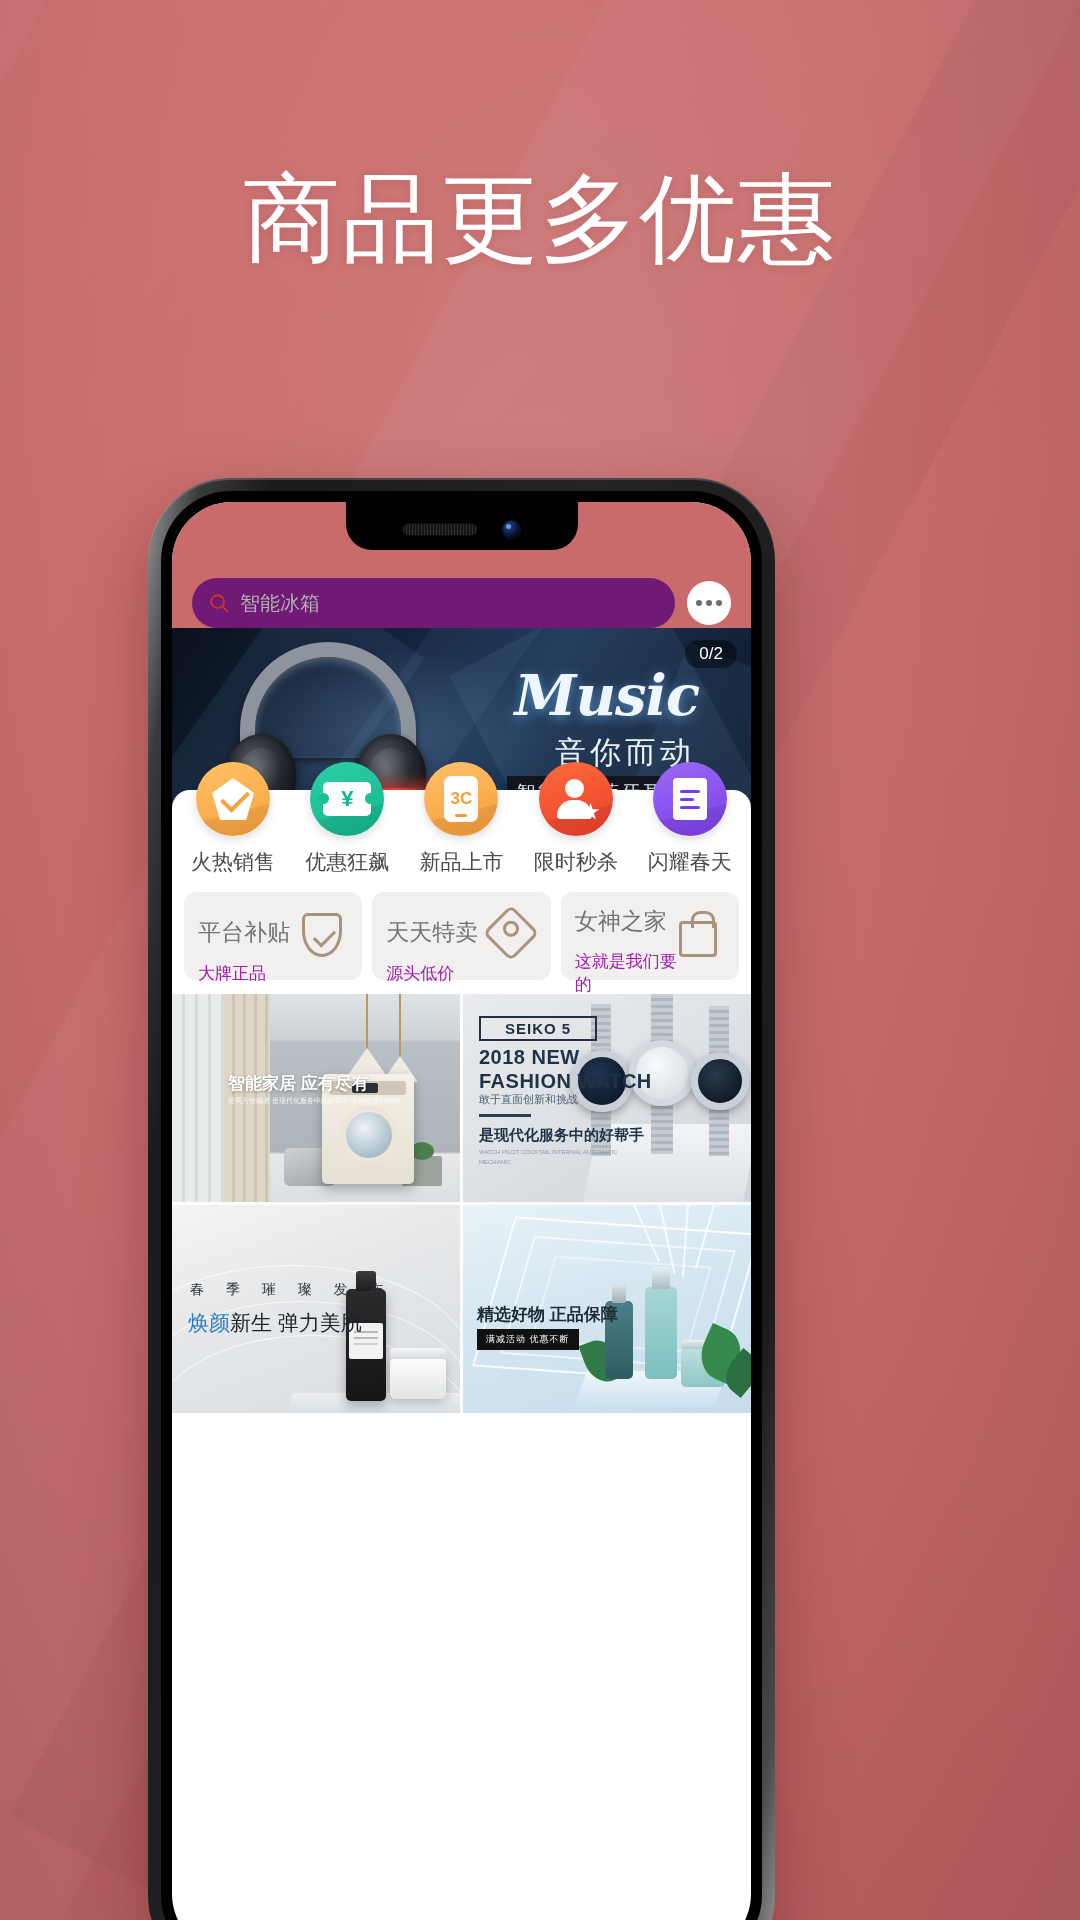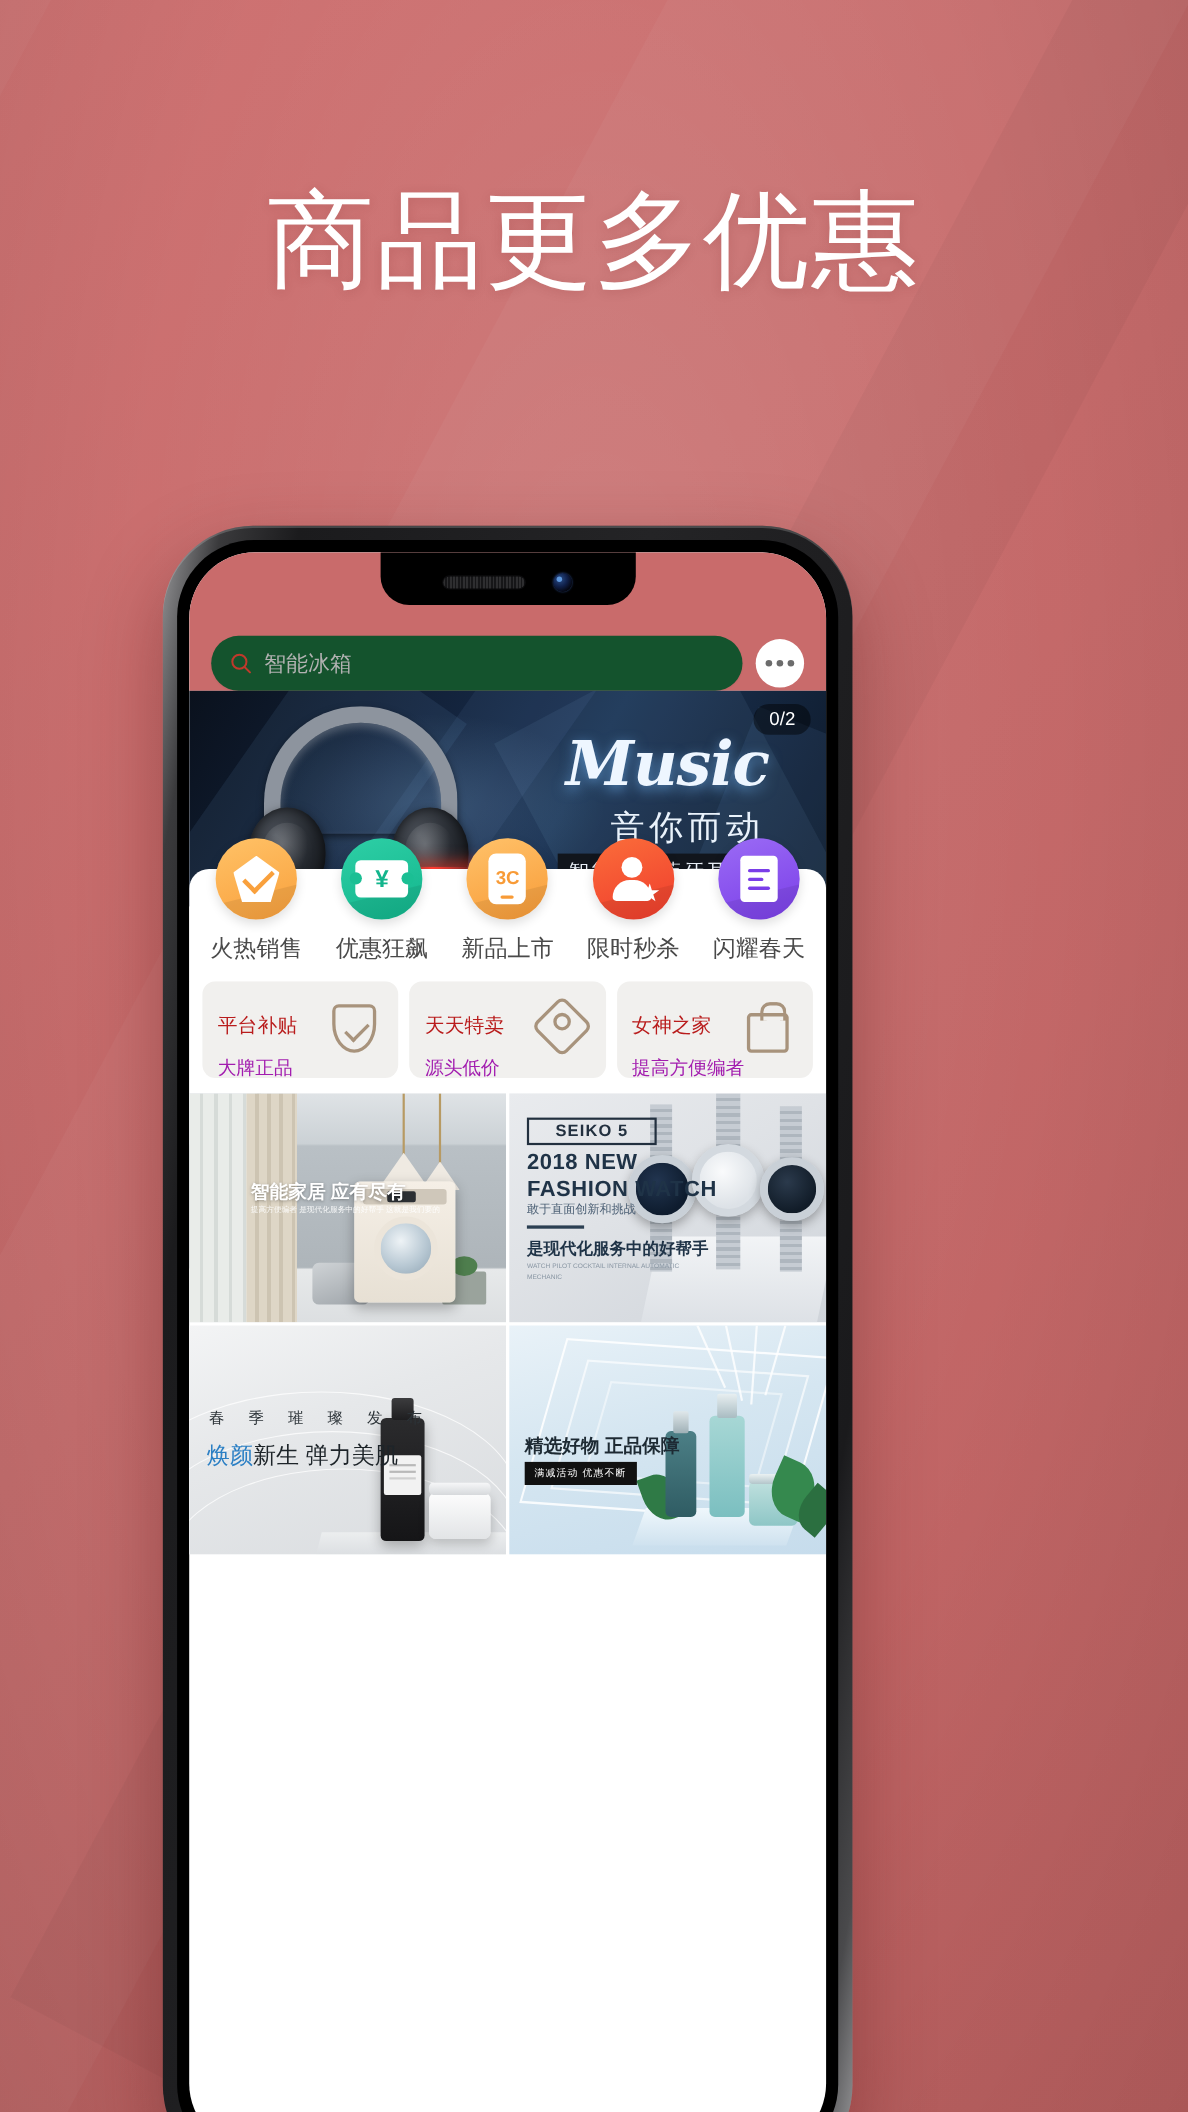--- a/index.html
+++ b/index.html
@@ -84,21 +84,21 @@
   #notch .cam::after{
     content:""; display:block; width:5px;height:5px;border-radius:50%;
     background:#6aa7ee; margin:3px 0 0 3px; opacity:.85;
   }
 
   
   .app-top { background:#c96b6b; padding:76px 0 0 0; }
 
   .search-row { display:flex; align-items:center; padding:0 20px; gap:12px; }
   .search-box {
-    flex:1; height:50px; background:#14532d; border-radius:25px;
+    flex:1; height:50px; background:#701a75; border-radius:25px;
     display:flex; align-items:center; padding:0 16px; gap:10px;
     box-shadow:0 1px 2px rgba(0,0,0,.06);
   }
   .search-box .ph { color:#b2b2b2; font-size:20px; }
   .dots {
     width:44px;height:44px;border-radius:50%;background:#fff;
     display:flex;align-items:center;justify-content:center;gap:4px;flex:0 0 44px;
   }
   .dots i { width:6px;height:6px;border-radius:50%;background:#6c6c6c;display:block; }
 
@@ -227,21 +227,21 @@
   .ic-doc i{display:block;height:3px;border-radius:2px;background:#7a3ee8;}
   .ic-doc i:nth-child(2){width:70%;}
 
   
   .promos { background:#fff; display:flex; gap:10px; padding:0 12px 14px; }
   .promo {
     flex:1; background:#f1f0ee; border-radius:12px;
     height:88px; padding:12px 14px;
     display:flex; align-items:center; justify-content:space-between;
   }
-  .promo .txt .t1 { font-size:18px; color:#b91c1c; line-height:1.15;margin-top:32px; }
+  .promo .txt .t1 { font-size:23px; color:#737373; line-height:1.15;margin-top:32px; }
   .promo .txt .t2 { font-size:17px; color:#a21caf; margin-top:16px; }
   .promo .pic { width:46px;height:46px;flex:0 0 46px; position:relative; }
   .shield{width:40px;height:44px;border:3px solid #a8937c;border-radius:6px 6px 20px 20px/6px 6px 26px 26px;
     position:relative;}
   .shield::after{content:"";position:absolute;left:9px;top:14px;width:18px;height:9px;
     border-left:3px solid #a8937c;border-bottom:3px solid #a8937c;transform:rotate(-45deg);}
   .tagico{width:40px;height:40px;border:3px solid #a8937c;border-radius:7px;transform:rotate(45deg);position:relative;}
   .tagico::after{content:"";position:absolute;left:6px;top:6px;width:10px;height:10px;border-radius:50%;
     border:3px solid #a8937c;}
   .bagico{width:38px;height:36px;border:3px solid #a8937c;border-radius:4px;position:relative;margin-top:8px;}
@@ -495,21 +495,21 @@
             <div class="t2">源头低价</div>
           </div>
           <div class="pic">
               <div class="tagico"></div>
             </div>
         </div>
 
         <div class="promo">
           <div class="txt">
             <div class="t1">女神之家</div>
-            <div class="t2">提高方便编者</div>
+            <div class="t2">这就是我们要的</div>
           </div>
           <div class="pic">
               <div class="bagico"></div>
             </div>
         </div>
       </div>
 
       <div class="grid">
 
         <div class="tile t-home">

